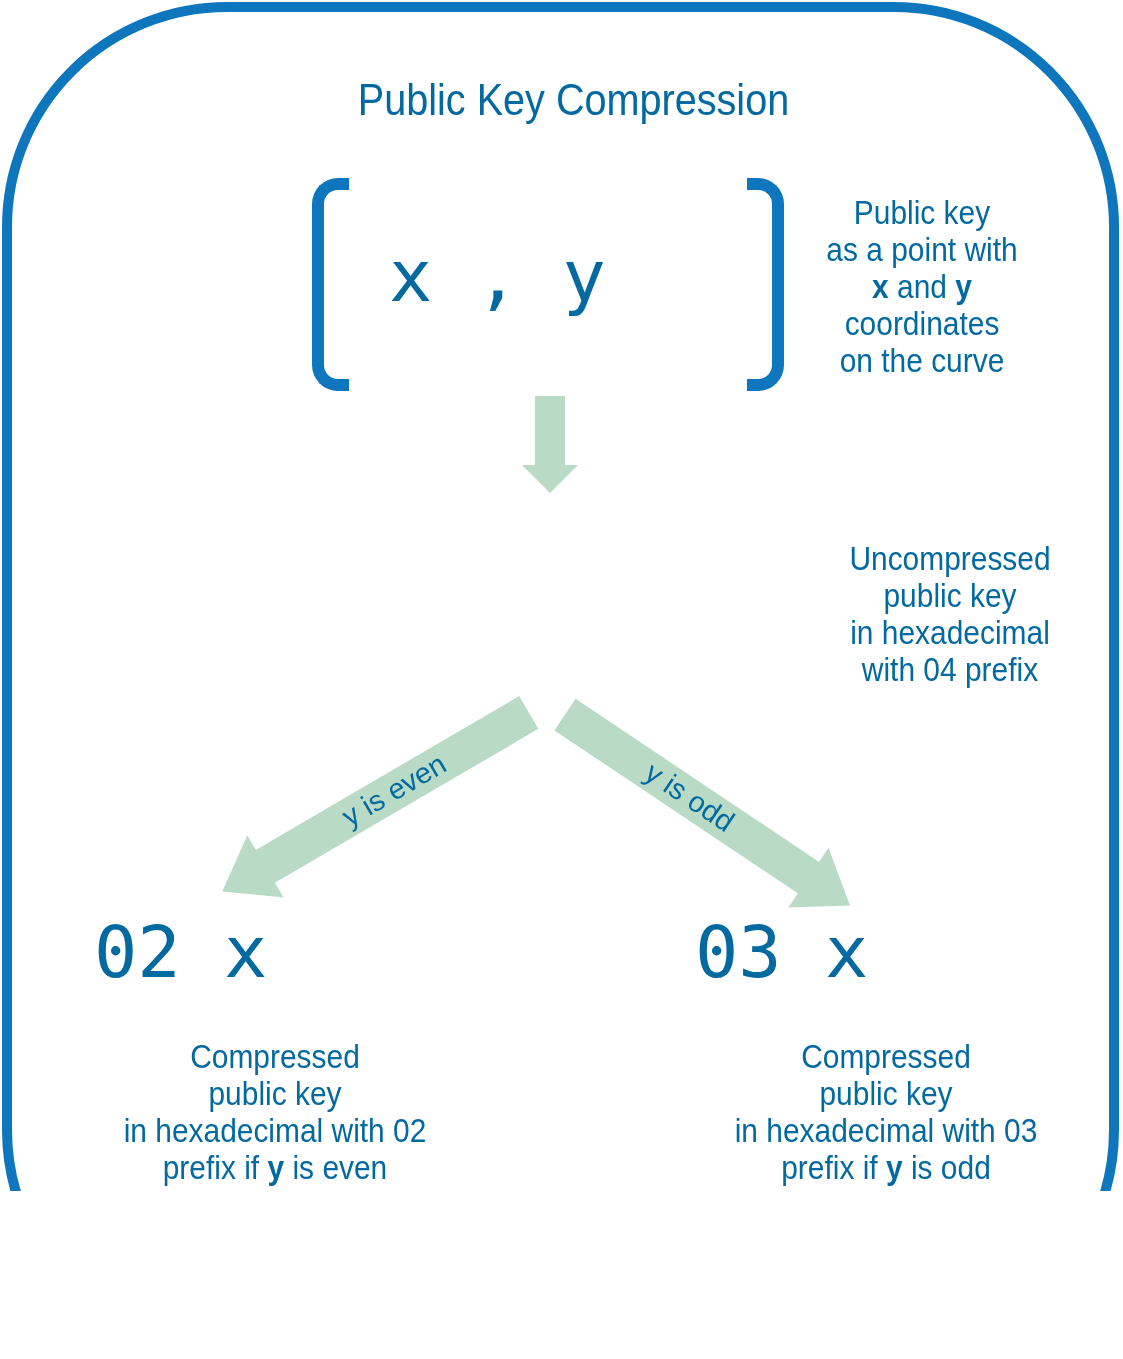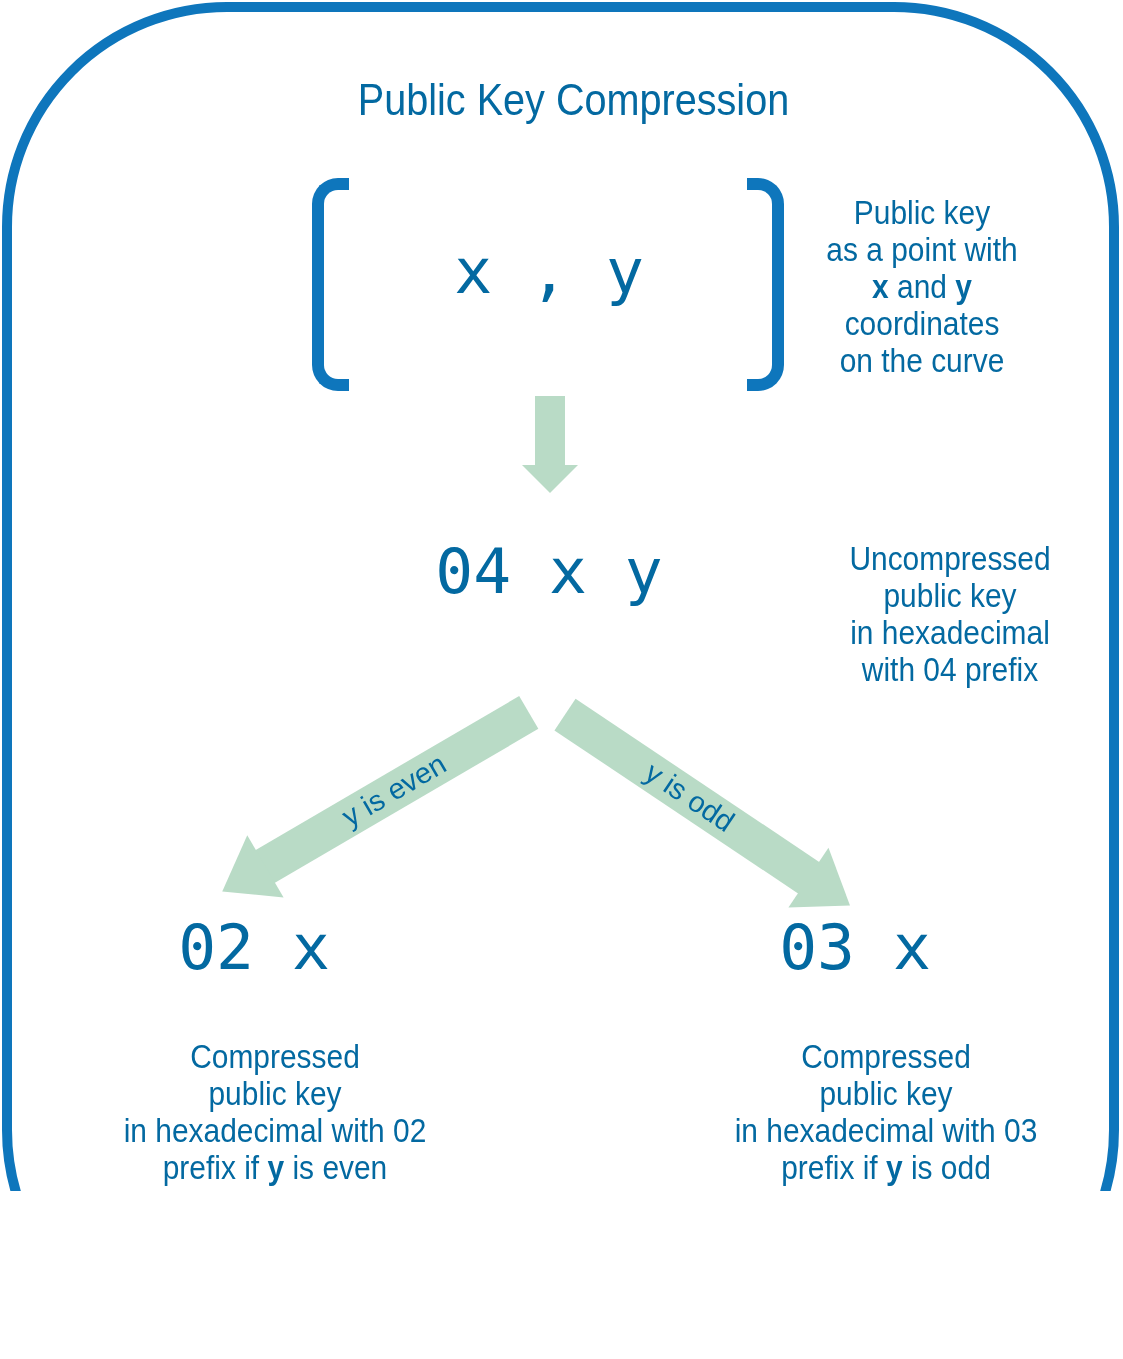--- a/index.html
+++ b/index.html
@@ -20,21 +20,21 @@
   .bracket {
     position:absolute; top:178px; height:213px; width:37px; box-sizing:border-box;
     border-top:12px solid var(--blue); border-bottom:12px solid var(--blue);
   }
   .bracket-left  { left:312px; border-left:12px solid var(--blue);  border-radius:26px 0 0 26px; }
   .bracket-right { left:747px; border-right:12px solid var(--blue); border-radius:0 26px 26px 0; }
 
   
   .mono {
     position:absolute; font-family:"DejaVu Sans Mono", monospace;
-    font-size:63px; line-height:1.1; white-space:pre; text-align:center;
+    font-size:72px; line-height:1.1; white-space:pre; text-align:left;
   }
   .xy    { left:389px; top:237px; width:320px; }
   .row04 { left:389px; top:537px; width:320px; }
   .row02 { left:94px;  top:913px; width:320px; }
   .row03 { left:695px; top:913px; width:320px; }
 
   
   .note {
     position:absolute; text-align:center; font-size:34px; line-height:37px;
     transform:scaleX(0.88);
@@ -79,21 +79,20 @@
   <div class="title">Public Key Compression</div>
 
   <div class="bracket bracket-left"></div>
   <div class="bracket bracket-right"></div>
 
   <div class="mono xy">x , y</div>
 
   <div class="ad-tail"></div>
   <div class="ad-head"></div>
 
-  <div class="mono row04">04 x y</div>
 
   <div class="note note-point">
     <div>Public key</div>
     <div>as a point with</div>
     <div><b>x</b><span> and </span><b>y</b></div>
     <div>coordinates</div>
     <div>on the curve</div>
   </div>
 
   <div class="note note-uncompressed">

